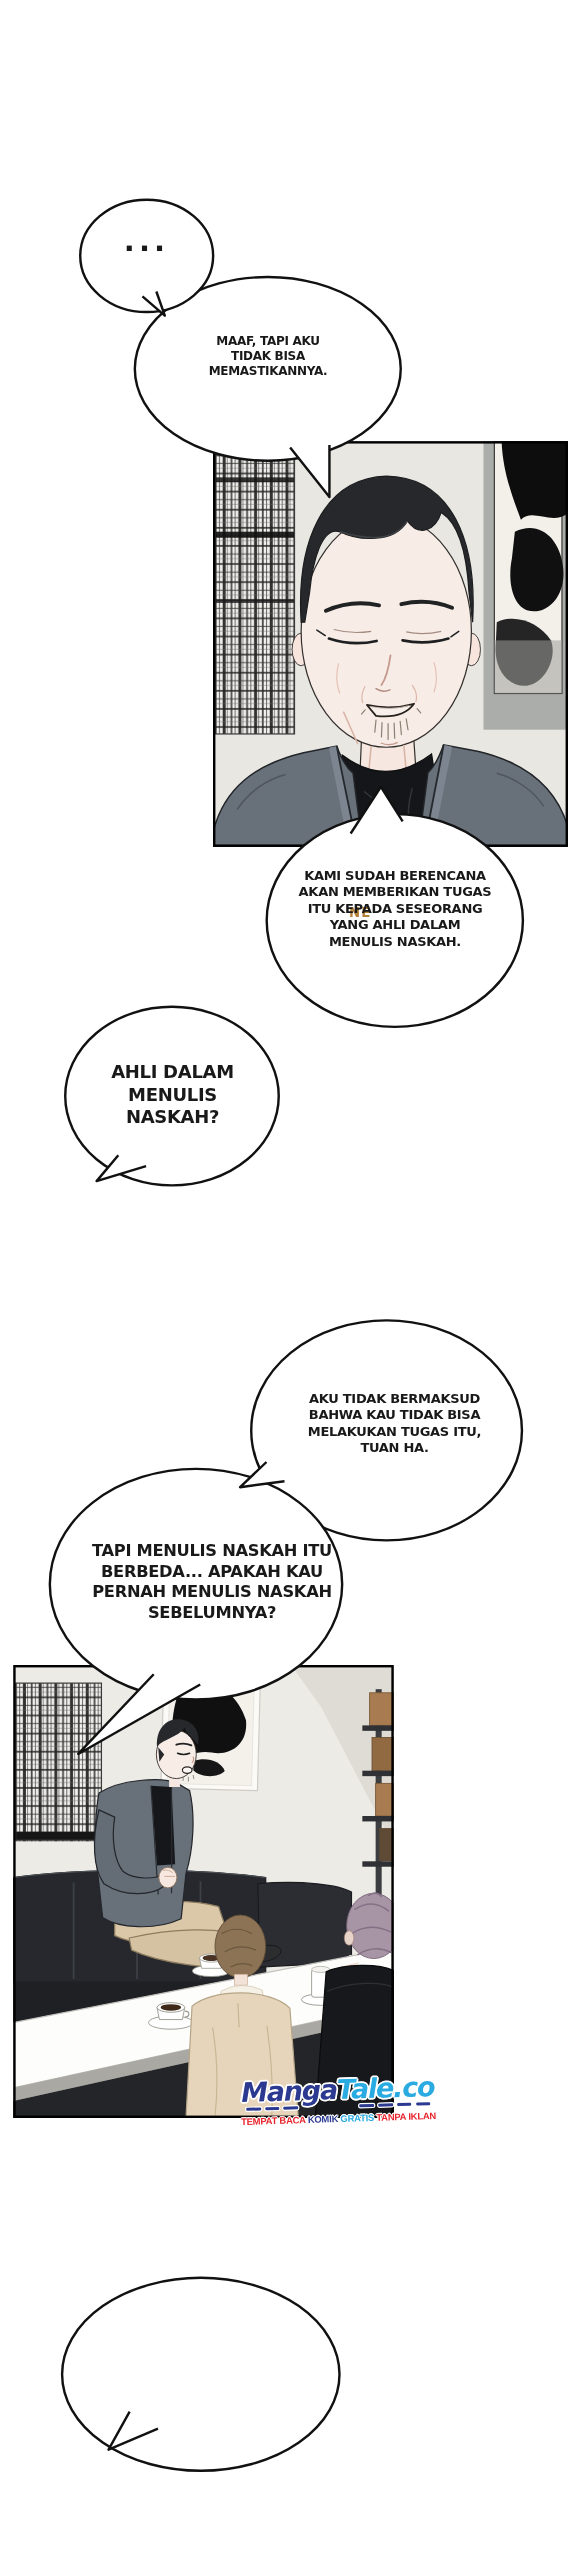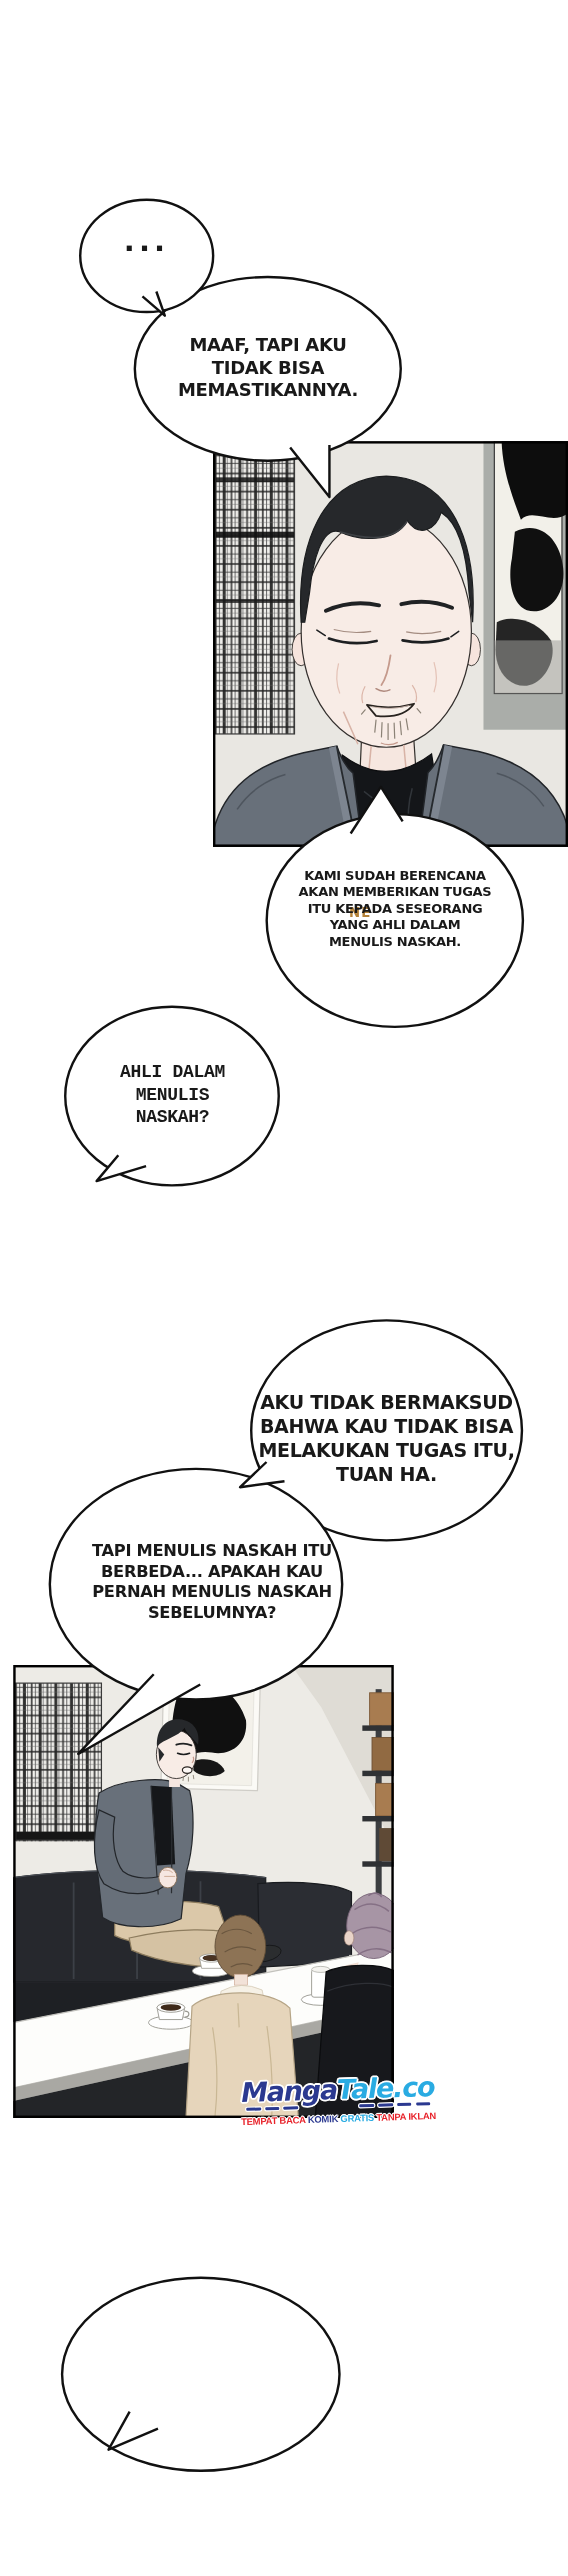--- a/index.html
+++ b/index.html
@@ -2,24 +2,24 @@
 <html style="font-size:9.7px"><head>
 <meta charset="utf-8">
 <style>
   html,body{margin:0;padding:0;background:#ffffff;}
   .page{position:relative;width:568px;height:2576px;background:#ffffff;overflow:hidden;
         font-family:"DejaVu Sans",sans-serif;}
   .abs{position:absolute;}
   .bubble-text{position:absolute;text-align:center;font-weight:bold;color:#191919;
                white-space:pre-line;letter-spacing:-0.3px;line-height:1.26;}
   #t-ellipsis{left:80px;top:227px;width:133px;font-size:29px;letter-spacing:4.2px;line-height:1;}
-  #t-maaf{left:147px;top:334px;width:242px;font-size:18px;}
+  #t-maaf{left:147px;top:334px;width:242px;font-size:12px;}
   #t-kami{left:271px;top:868px;width:248px;font-size:13px;}
-  #t-ahli{left:79px;top:1061px;width:187px;font-size:18px;font-family:Liberation Mono, monospace;}
-  #t-aku{left:257px;top:1391px;width:259px;font-size:19px;}
+  #t-ahli{left:79px;top:1061px;width:187px;font-size:18px;}
+  #t-aku{left:265px;top:1391px;width:259px;font-size:13px;}
   #t-tapi{left:72px;top:1541px;width:280px;font-size:16.3px;}
   #t-saya{left:95px;top:2329px;width:211px;font-size:18px;}
   .watermark{position:absolute;left:349px;top:905px;font-size:13.3px;font-weight:bold;
              color:#a16207;opacity:.8;letter-spacing:1.2px;}
   
   .logo{position:absolute;left:240px;top:2076px;width:196px;text-align:center;
         transform:rotate(-1.8deg);}
   .logo-word{font-style:italic;font-weight:bold;font-size:27px;letter-spacing:-1.2px;
              line-height:1;white-space:nowrap;
              text-shadow:-1.8px 0 0 #fff,1.8px 0 0 #fff,0 -1.8px 0 #fff,0 1.8px 0 #fff,

